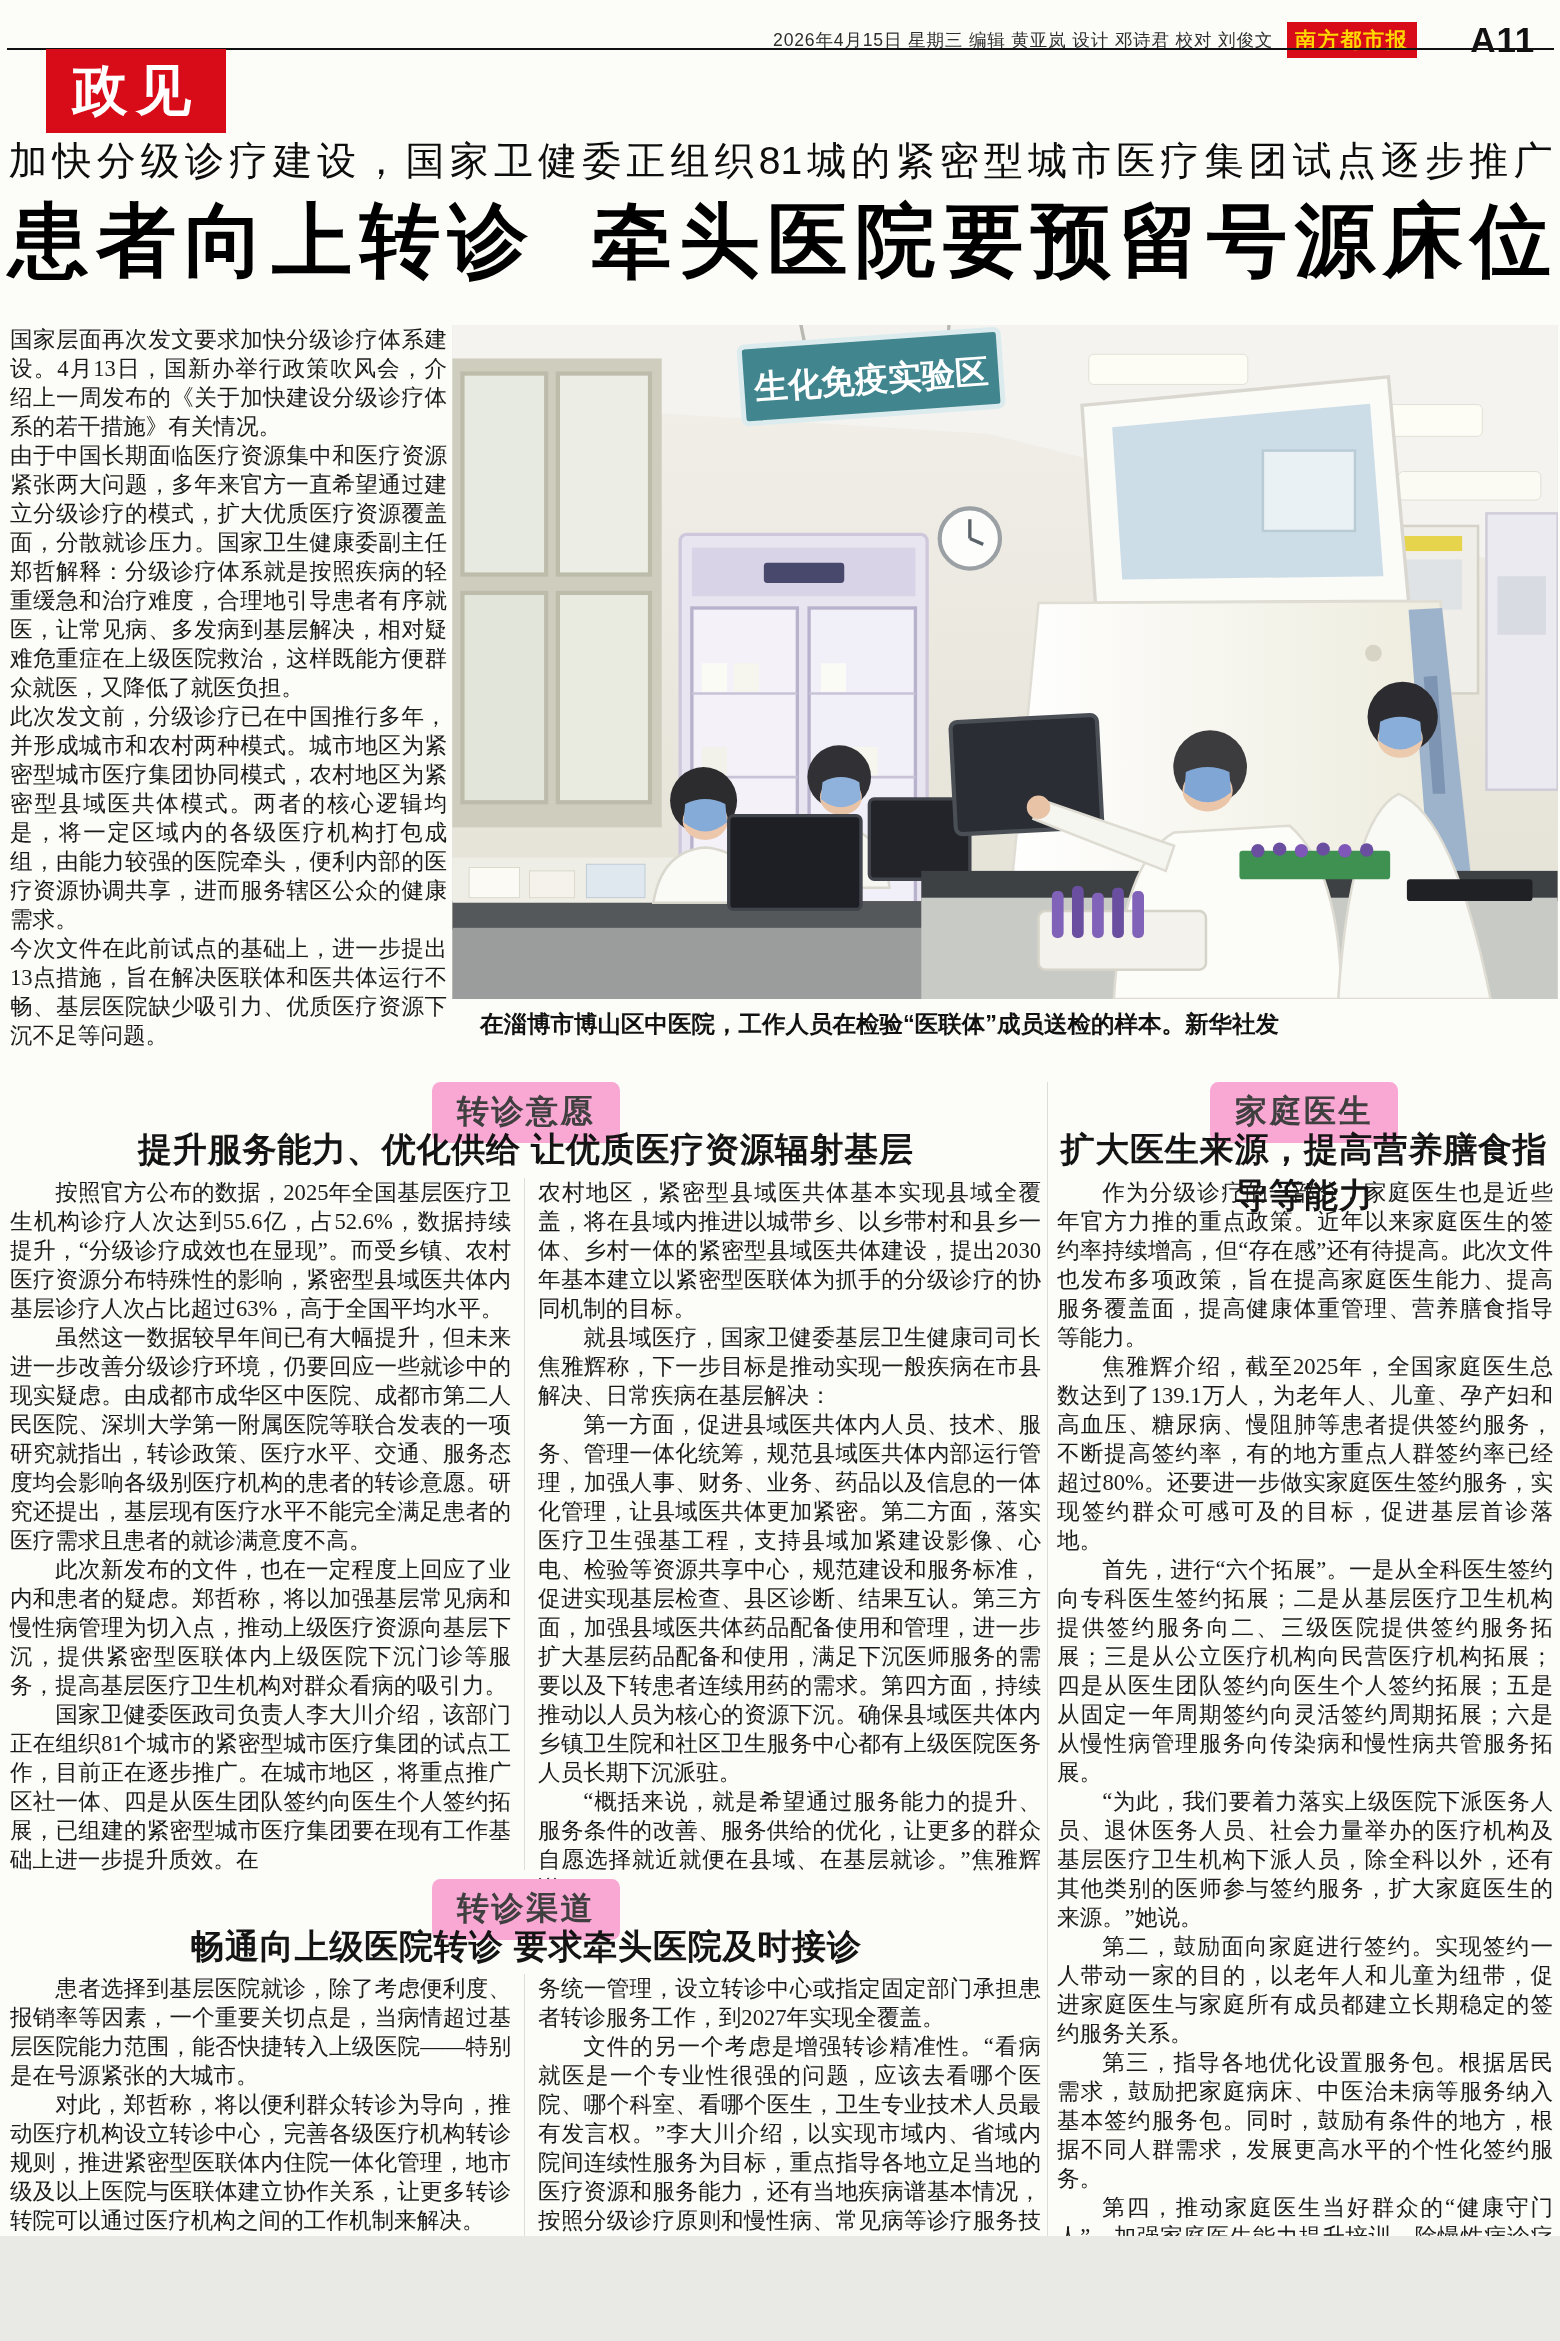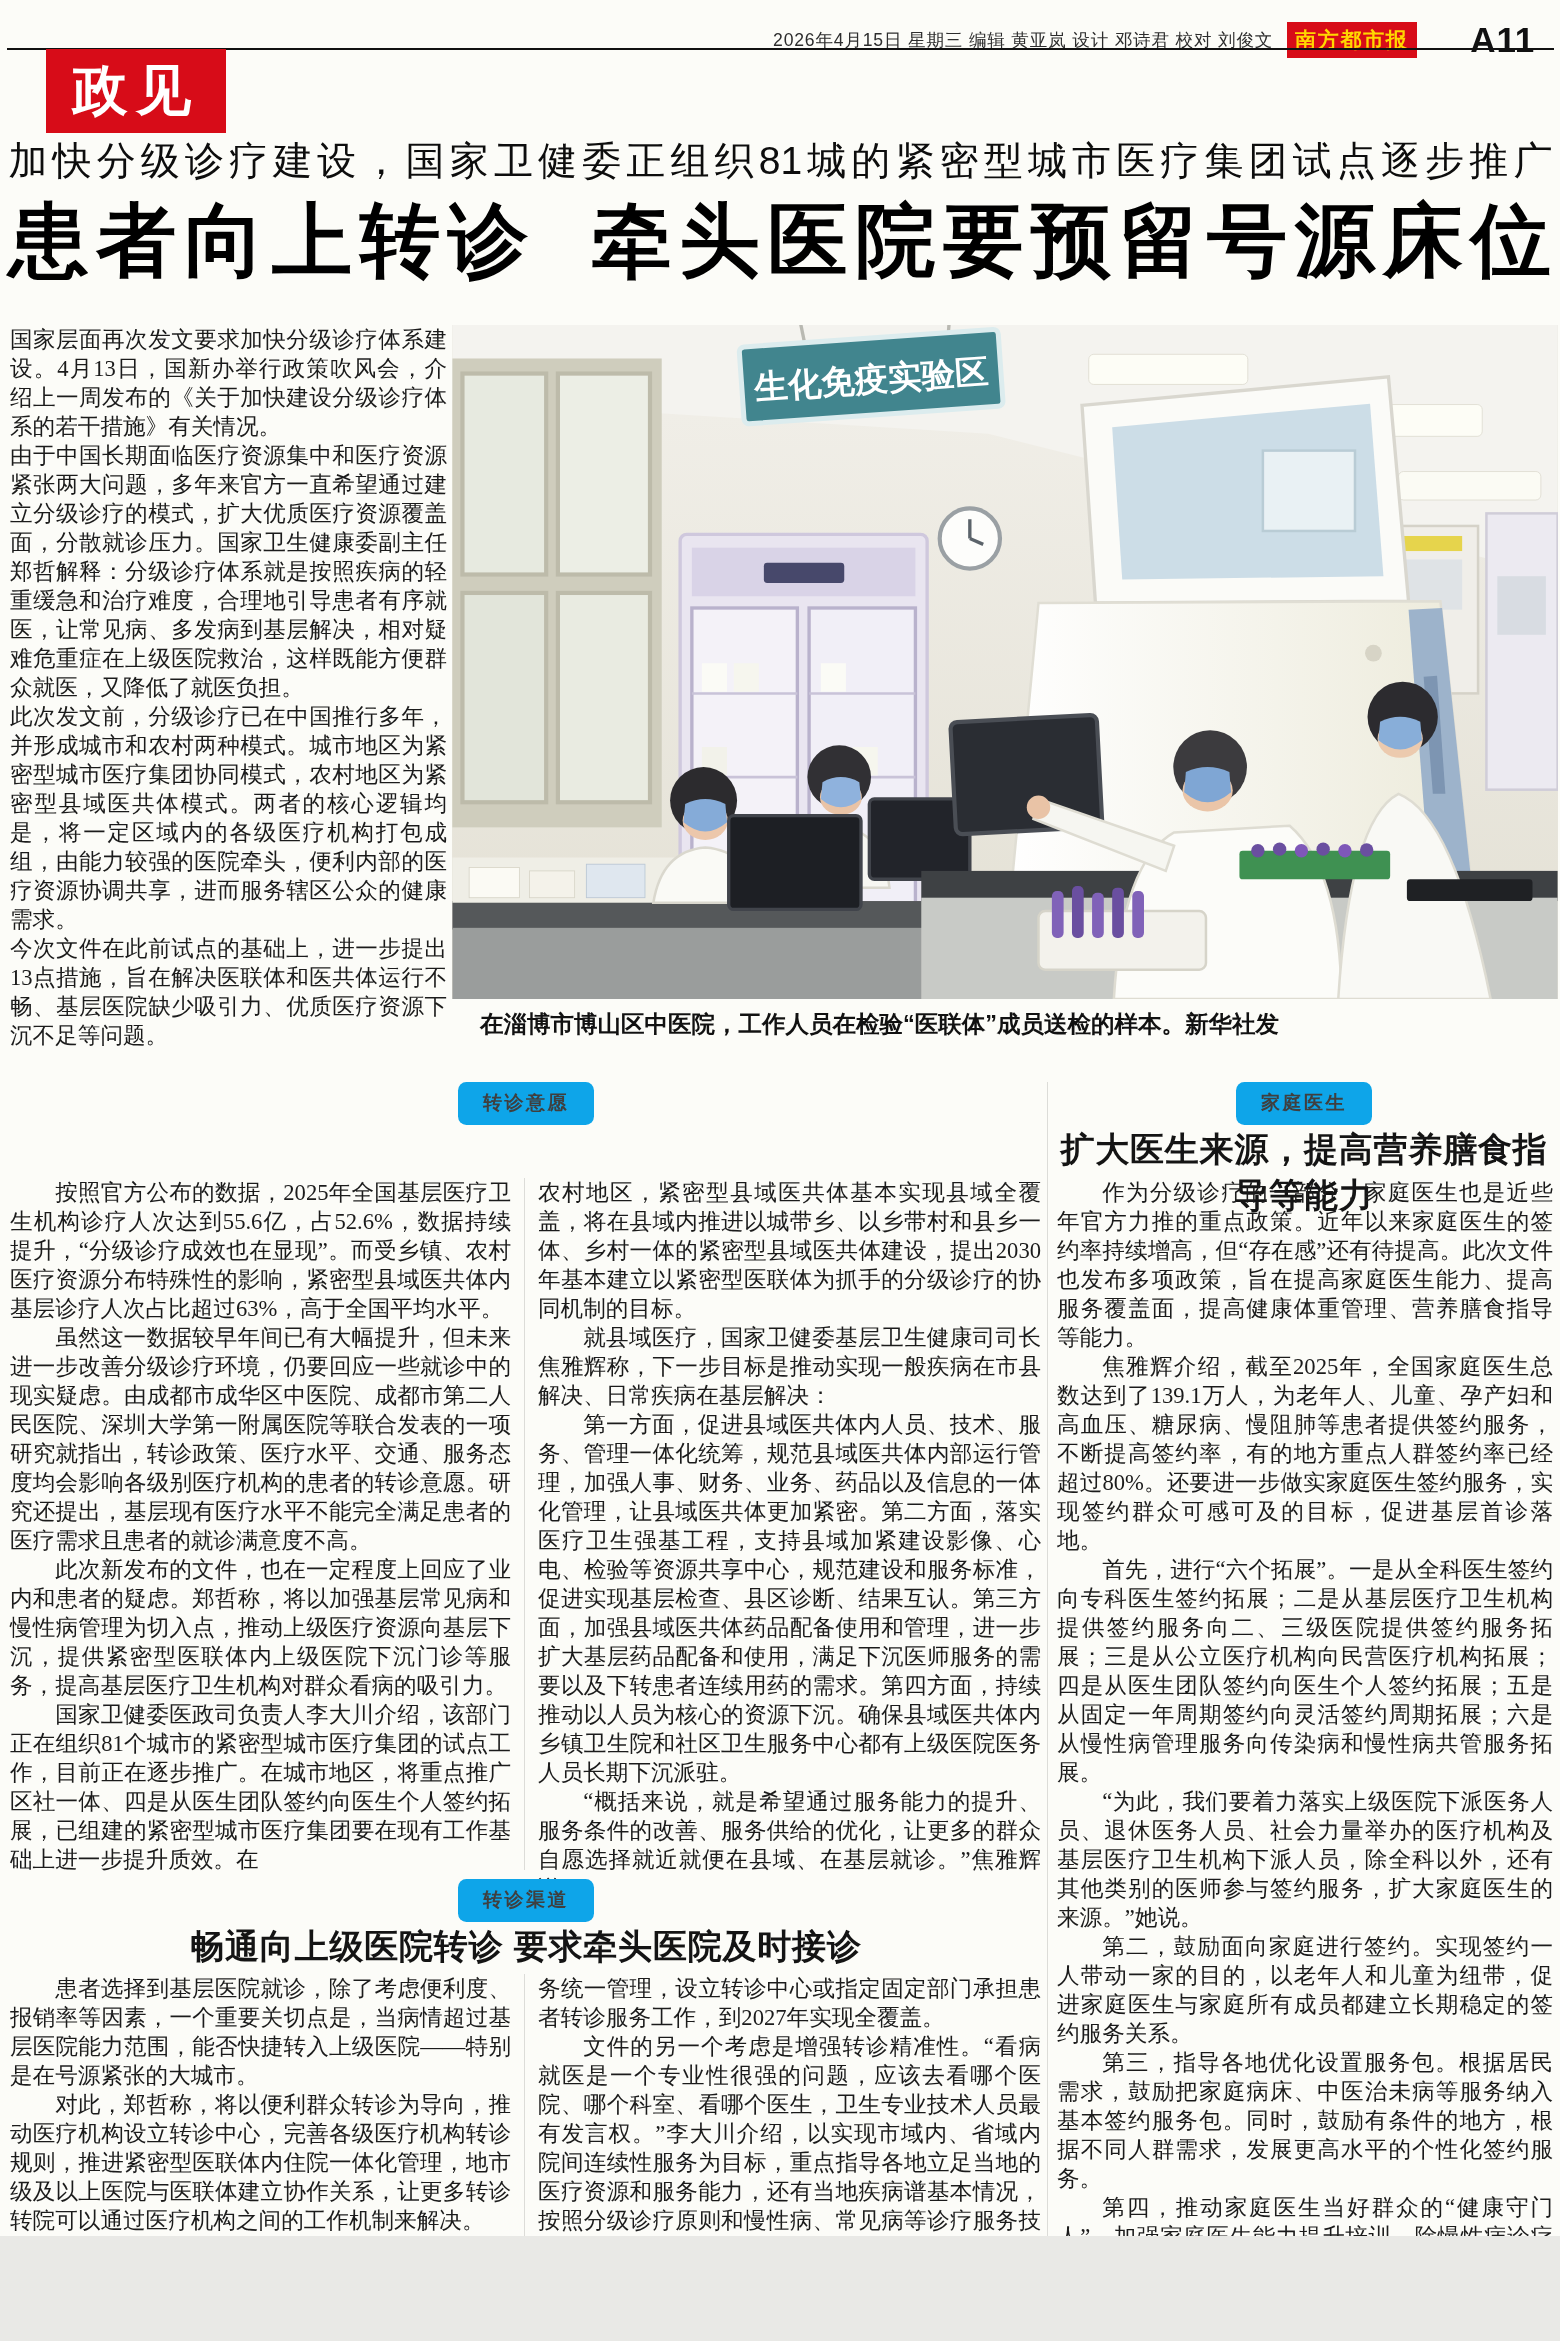--- a/index.html
+++ b/index.html
@@ -31,22 +31,22 @@
   
   .intro-col{position:absolute;top:325px;left:10px;width:437px;font-size:22.6px;line-height:29px;
              text-align:justify;}
   .intro-col p{margin:0;}
   .photo-wrap{position:absolute;top:325px;left:452px;width:1106px;height:674px;background:#e8e6dd;}
   .photo-caption{position:absolute;top:1008px;left:452px;width:1106px;
                  font-family:"Liberation Sans",sans-serif;font-weight:700;font-size:23.5px;color:#111;margin-left:28px;}
 
   
   .badge-row{position:absolute;text-align:center;}
-  .badge{display:inline-block;background:#0ea5e9;color:#3f3f3f;border-radius:8.4px;
-         font-family:"Liberation Sans",sans-serif;font-weight:bold;font-size:19px;
+  .badge{display:inline-block;background:#f9a8d4;color:#3f3f3f;border-radius:8.4px;
+         font-family:"Liberation Sans",sans-serif;font-weight:bold;font-size:32px;
          padding:7.5px 25px 9.2px;letter-spacing:2.5px;}
   .sec-headline{position:absolute;text-align:center;font-family:"Liberation Sans",sans-serif;
                 font-weight:bold;font-size:34px;color:#141414;letter-spacing:0.8px;}
   .col{position:absolute;font-size:22.6px;line-height:29px;text-align:justify;}
   .col p{margin:0;text-indent:2em;}
   .col p.cont{text-indent:0;}
 
   .vrule{position:absolute;width:0.8px;background:#dcdcd8;}
   .bottom-rule{position:absolute;top:2319px;left:10px;width:1540px;height:1.7px;background:#9a9a96;}
 </style>
@@ -215,20 +215,21 @@
         <rect x="812" y="676" width="14" height="56" rx="6" fill="#8062b8"></rect>
         <rect x="1140" y="662" width="150" height="26" rx="4" fill="#1f2124"></rect>
       </g>
     </svg>
   </div>
   <div class="photo-caption">在淄博市博山区中医院，工作人员在检验“医联体”成员送检的样本。新华社发</div>
 
   <div class="badge-row" style="top:1082px;left:10px;width:1032px;">
     <span class="badge">转诊意愿</span>
   </div>
+  <div class="sec-headline" style="top:1127px;left:10px;width:1032px;">提升服务能力、优化供给 让优质医疗资源辐射基层</div>
   <div class="col" style="top:1178px;left:10px;width:501px;">
     <p>按照官方公布的数据，2025年全国基层医疗卫生机构诊疗人次达到55.6亿，占52.6%，数据持续提升，“分级诊疗成效也在显现”。而受乡镇、农村医疗资源分布特殊性的影响，紧密型县域医共体内基层诊疗人次占比超过63%，高于全国平均水平。</p>
     <p>虽然这一数据较早年间已有大幅提升，但未来进一步改善分级诊疗环境，仍要回应一些就诊中的现实疑虑。由成都市成华区中医院、成都市第二人民医院、深圳大学第一附属医院等联合发表的一项研究就指出，转诊政策、医疗水平、交通、服务态度均会影响各级别医疗机构的患者的转诊意愿。研究还提出，基层现有医疗水平不能完全满足患者的医疗需求且患者的就诊满意度不高。</p>
     <p>此次新发布的文件，也在一定程度上回应了业内和患者的疑虑。郑哲称，将以加强基层常见病和慢性病管理为切入点，推动上级医疗资源向基层下沉，提供紧密型医联体内上级医院下沉门诊等服务，提高基层医疗卫生机构对群众看病的吸引力。</p>
     <p>国家卫健委医政司负责人李大川介绍，该部门正在组织81个城市的紧密型城市医疗集团的试点工作，目前正在逐步推广。在城市地区，将重点推广区社一体、四是从医生团队签约向医生个人签约拓展，已组建的紧密型城市医疗集团要在现有工作基础上进一步提升质效。在</p>
   </div>
   <div class="col" style="top:1178px;left:538px;width:503px;">
     <p class="cont">农村地区，紧密型县域医共体基本实现县域全覆盖，将在县域内推进以城带乡、以乡带村和县乡一体、乡村一体的紧密型县域医共体建设，提出2030年基本建立以紧密型医联体为抓手的分级诊疗的协同机制的目标。</p>
     <p>就县域医疗，国家卫健委基层卫生健康司司长焦雅辉称，下一步目标是推动实现一般疾病在市县解决、日常疾病在基层解决：</p>
     <p>第一方面，促进县域医共体内人员、技术、服务、管理一体化统筹，规范县域医共体内部运行管理，加强人事、财务、业务、药品以及信息的一体化管理，让县域医共体更加紧密。第二方面，落实医疗卫生强基工程，支持县域加紧建设影像、心电、检验等资源共享中心，规范建设和服务标准，促进实现基层检查、县区诊断、结果互认。第三方面，加强县域医共体药品配备使用和管理，进一步扩大基层药品配备和使用，满足下沉医师服务的需要以及下转患者连续用药的需求。第四方面，持续推动以人员为核心的资源下沉。确保县域医共体内乡镇卫生院和社区卫生服务中心都有上级医院医务人员长期下沉派驻。</p>

